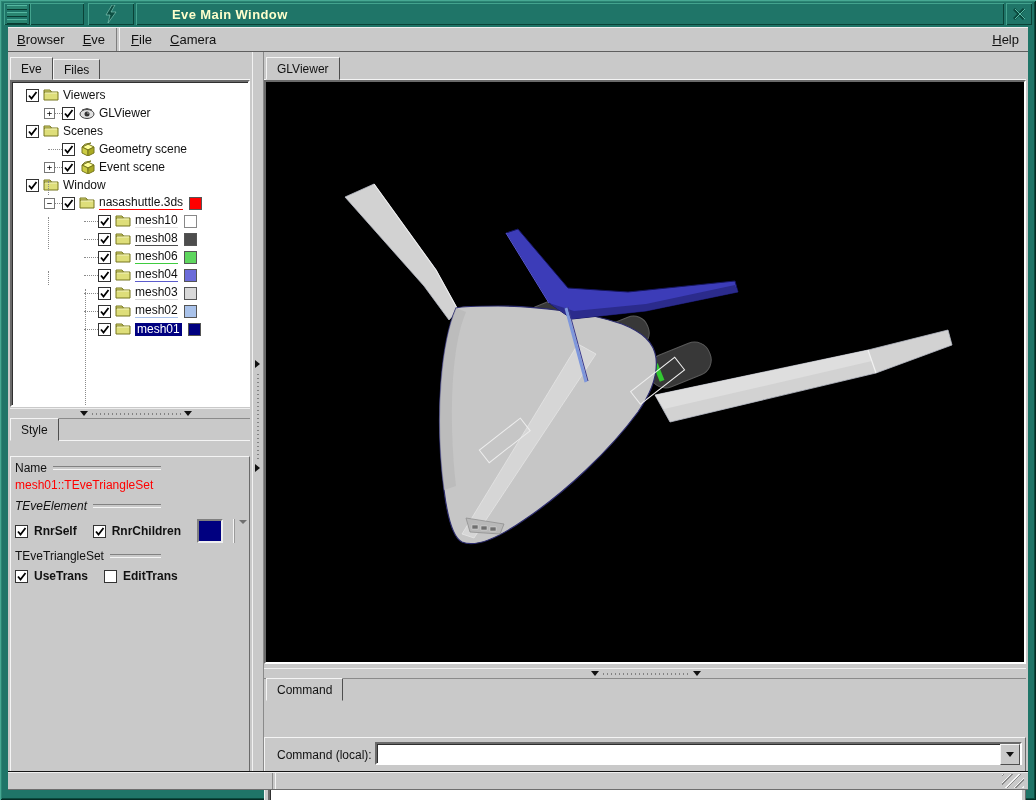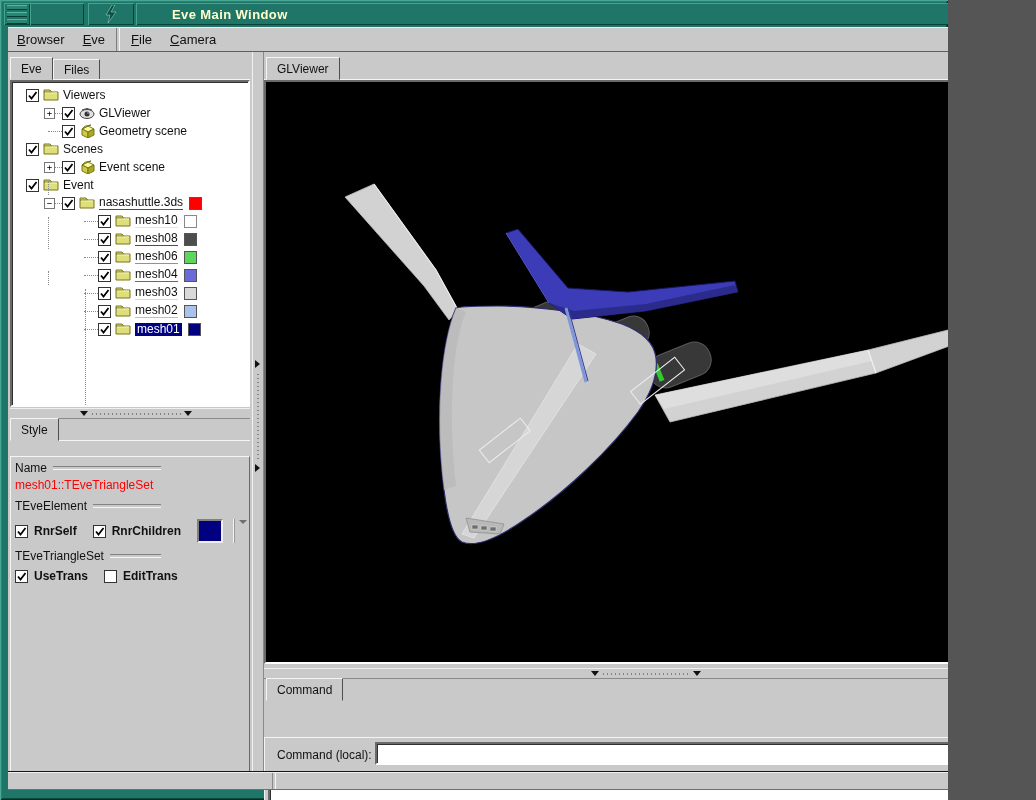--- a/index.html
+++ b/index.html
@@ -1,17 +1,17 @@
 <!DOCTYPE html>
 <html style="--c-titlebar: #1f7568; --c-title_text: #ffffcc; --c-ui_gray: #c9c9c9; --c-selection: #000080; --c-selection_text: #ffffff; --c-name_value_color: #ff0000; --c-viewport_bg: #000000; --c-shuttle_body: #c6c6c6; --c-shuttle_wing: #d2d2d2; --c-shuttle_tail: #3c3cb8; --c-shuttle_tail_dark: #2b2b8c; --c-shuttle_strut: #7e97dc; --c-engine_dark: #383838; --c-engine_green: #32c832;"><head>
 <meta charset="utf-8">
 <style>
   html,body{margin:0;padding:0;background:#555;}
   #win{
-    position:relative;width:948px;height:800px;
+    position:relative;width:1036px;height:800px;
     font-family:"Liberation Sans",sans-serif;
     background:var(--c-titlebar,#1f7568);
     box-shadow:inset 1px 1px 0 #46a893, inset -1px -1px 0 #052d26, inset 2px 2px 0 #2b8472, inset -2px -2px 0 #0b4a3e;
     overflow:hidden;
   }
   
   .titlebar{position:absolute;left:2px;top:2px;width:1032px;height:25px;}
   .tb-piece{position:absolute;top:1px;height:22px;background:var(--c-titlebar,#1f7568);
     box-shadow:inset 1px 1px 0 #43a38e, inset -1px -1px 0 #0a4237;}
   .tb-hamburger{left:2px;width:26px;display:flex;flex-direction:column;justify-content:center;gap:2px;padding:0 3px;box-sizing:border-box;}
@@ -170,50 +170,50 @@
         </span>
         <span class="ticon"><svg width="17" height="14" viewBox="0 0 17 14">
             <ellipse cx="8" cy="8" rx="7" ry="4.5" fill="#e0e0e0" stroke="#444"></ellipse>
             <circle cx="8" cy="8" r="2.5" fill="#333"></circle>
             <circle cx="9" cy="7" r="0.8" fill="#bbb"></circle>
             <path d="M3,4 Q8,1 13,4" fill="none" stroke="#444"></path>
           </svg></span>
         <span class="tlabel">GLViewer</span>
       </div>
       <div class="trow">
+        <span class="sp" style="width: 14px;"></span>
+        <span class="cb">
+          <svg width="11" height="11" viewBox="0 0 11 11" style="left:0;top:0">
+            <path d="M2,5.5 L4.5,8.5 L9.5,2" fill="none" stroke="#000" stroke-width="1.8"></path>
+          </svg>
+        </span>
+        <span class="ticon"><svg width="17" height="14" viewBox="0 0 17 14">
+            <path d="M1,4 L1,12 L15,12 L15,4 Z" fill="#dede7a" stroke="#77771f"></path>
+            <path d="M1,4 L1,2 L7,2 L8.5,4 Z" fill="#dede7a" stroke="#77771f"></path>
+            <path d="M2,5 L14,5" stroke="#f4f4c0" stroke-width="1"></path>
+          </svg></span>
+        <span class="tlabel">Scenes</span>
+      </div>
+      <div class="trow">
         <span class="sp" style="width: 50px;"></span>
         <span class="dash" style="width: 14px; margin-left: -14px;"></span>
         <span class="cb">
           <svg width="11" height="11" viewBox="0 0 11 11" style="left:0;top:0">
             <path d="M2,5.5 L4.5,8.5 L9.5,2" fill="none" stroke="#000" stroke-width="1.8"></path>
           </svg>
         </span>
         <span class="ticon"><svg width="17" height="14" viewBox="0 0 17 14">
             <polygon points="3,5 9,2 15,5 9,8" fill="#ffff99" stroke="#77771f"></polygon>
             <polygon points="3,5 9,8 9,14 3,11" fill="#cccc44" stroke="#77771f"></polygon>
             <polygon points="9,8 15,5 15,11 9,14" fill="#aaaa22" stroke="#77771f"></polygon>
             <polygon points="3,5 6,2.2 12,1 9,2" fill="#ffffc0" stroke="#77771f"></polygon>
           </svg></span>
         <span class="tlabel">Geometry scene</span>
       </div>
       <div class="trow">
-        <span class="sp" style="width: 14px;"></span>
-        <span class="cb">
-          <svg width="11" height="11" viewBox="0 0 11 11" style="left:0;top:0">
-            <path d="M2,5.5 L4.5,8.5 L9.5,2" fill="none" stroke="#000" stroke-width="1.8"></path>
-          </svg>
-        </span>
-        <span class="ticon"><svg width="17" height="14" viewBox="0 0 17 14">
-            <path d="M1,4 L1,12 L15,12 L15,4 Z" fill="#dede7a" stroke="#77771f"></path>
-            <path d="M1,4 L1,2 L7,2 L8.5,4 Z" fill="#dede7a" stroke="#77771f"></path>
-            <path d="M2,5 L14,5" stroke="#f4f4c0" stroke-width="1"></path>
-          </svg></span>
-        <span class="tlabel">Scenes</span>
-      </div>
-      <div class="trow">
         <span class="sp" style="width: 32px;"></span>
         <span class="expand">+</span>
         <span class="dash" style="width: 7px;"></span>
         <span class="cb">
           <svg width="11" height="11" viewBox="0 0 11 11" style="left:0;top:0">
             <path d="M2,5.5 L4.5,8.5 L9.5,2" fill="none" stroke="#000" stroke-width="1.8"></path>
           </svg>
         </span>
         <span class="ticon"><svg width="17" height="14" viewBox="0 0 17 14">
             <polygon points="3,5 9,2 15,5 9,8" fill="#ffff99" stroke="#77771f"></polygon>
@@ -228,21 +228,21 @@
         <span class="cb">
           <svg width="11" height="11" viewBox="0 0 11 11" style="left:0;top:0">
             <path d="M2,5.5 L4.5,8.5 L9.5,2" fill="none" stroke="#000" stroke-width="1.8"></path>
           </svg>
         </span>
         <span class="ticon"><svg width="17" height="14" viewBox="0 0 17 14">
             <path d="M1,4 L1,12 L15,12 L15,4 Z" fill="#dede7a" stroke="#77771f"></path>
             <path d="M1,4 L1,2 L7,2 L8.5,4 Z" fill="#dede7a" stroke="#77771f"></path>
             <path d="M2,5 L14,5" stroke="#f4f4c0" stroke-width="1"></path>
           </svg></span>
-        <span class="tlabel">Event</span>
+        <span class="tlabel">Window</span>
       </div>
       <div class="trow">
         <span class="sp" style="width: 32px;"></span>
         <span class="expand">−</span>
         <span class="dash" style="width: 7px;"></span>
         <span class="cb">
           <svg width="11" height="11" viewBox="0 0 11 11" style="left:0;top:0">
             <path d="M2,5.5 L4.5,8.5 L9.5,2" fill="none" stroke="#000" stroke-width="1.8"></path>
           </svg>
         </span>
@@ -382,21 +382,21 @@
   <div class="panel-topline" style="left:10px;top:440px;width:240px;"></div>
   <div class="style-panel">
     <div style="position:absolute;left:4px;top:4px;">
       <div class="sect-title">
         <span>Name</span>
         <span class="etch"></span>
       </div>
       <div style="font-size:12px;color:var(--c-name_value_color,#ff0000);margin-top:3px;">mesh01::TEveTriangleSet</div>
     </div>
     <div id="styleSections" style="position:absolute;left:4px;top:36px;width:232px;">
-        <div class="sect-title" style="margin-top: 6px;">
+        <div class="sect-title" style="margin-top: 6px; font-style: italic;">
           <span>TEveElement</span>
           <span class="etch"></span>
         </div>
         <div class="checkrow" style="margin-top: 6px;">
           <span class="cb">
             <svg width="11" height="11" viewBox="0 0 11 11" style="left:0;top:0">
               <path d="M2,5.5 L4.5,8.5 L9.5,2" fill="none" stroke="#000" stroke-width="1.8"></path>
             </svg>
           </span>
           <span class="clabel">RnrSelf</span>

